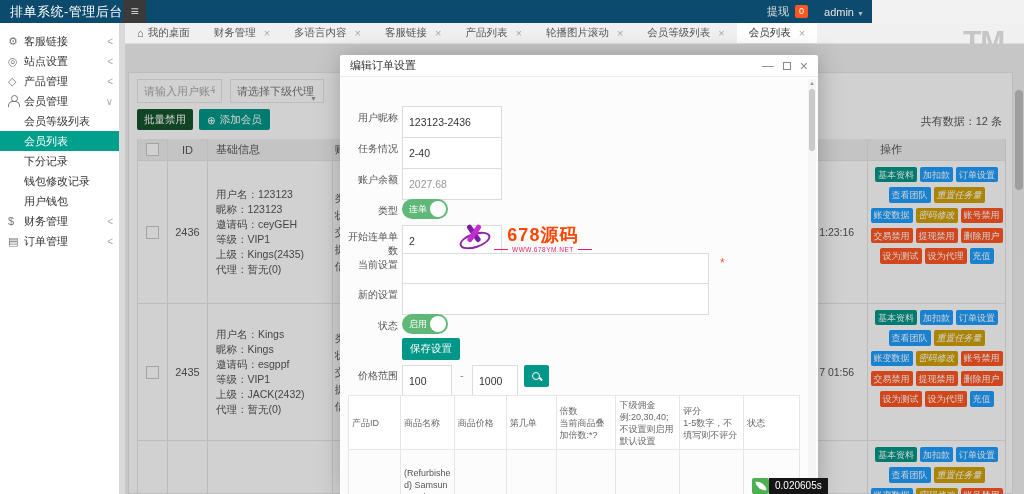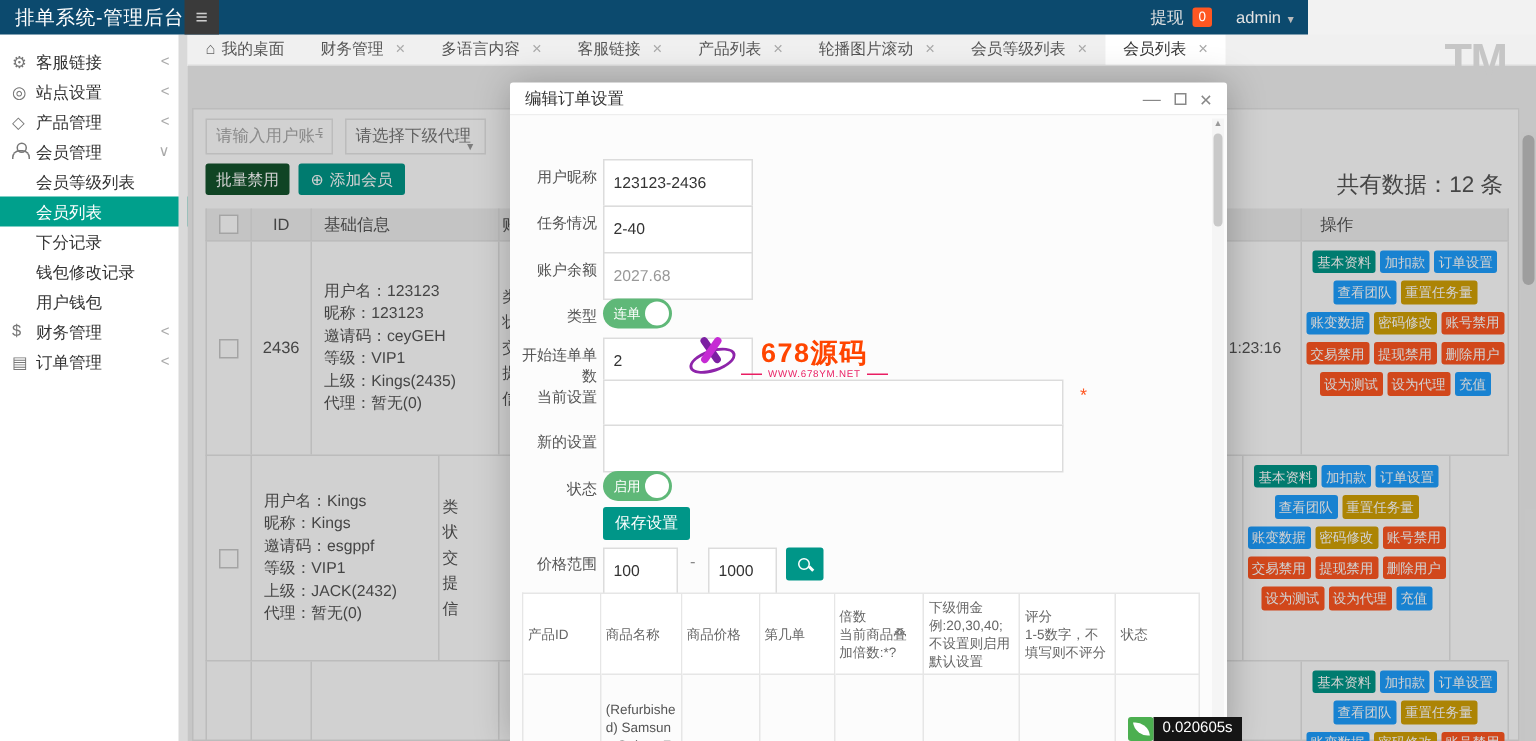--- a/index.html
+++ b/index.html
@@ -41,40 +41,40 @@
   .content { position:absolute; left:125px; top:44px; right:0; bottom:0; background:#f2f2f2; z-index:10; }
   .card { position:absolute; left:3px; top:28px; width:885px; height:422px; background:#fff; border:1px solid #e6e6e6; }
   .inp { border:1px solid #e6e6e6; background:#fff; font-size:11px; color:#333; padding:0 6px; height:24px; }
   .inp::placeholder { color:#aaa; }
   .search-inp { position:absolute; left:8px; top:6px; width:85px; }
   .sel { position:absolute; left:101px; top:6px; width:94px; height:24px; border:1px solid #e6e6e6; background:#fff; font-size:11px; color:#777; line-height:22px; padding:0 6px; cursor:pointer; }
   .sel .caret { position:absolute; right:6px; top:8px; color:#999; }
   .btn { display:inline-flex; align-items:center; justify-content:center; color:#fff; border:none; border-radius:2px; cursor:pointer; }
   .batch-btn { position:absolute; left:8px; top:36px; height:21px; padding:0 7px; font-size:10.5px; background:#14532d; }
   .add-btn { position:absolute; left:70px; top:36px; height:21px; padding:0 8px; font-size:10.5px; background:#009688; gap:4px; }
-  .total { position:absolute; right:10px; top:41px; font-size:15px; color:#555; }
+  .total { position:absolute; right:10px; top:41px; font-size:11px; color:#555; }
 
   
   .tbl { position:absolute; left:8px; top:66px; width:869px; }
   .trow { display:flex; border-bottom:1px solid #e6e6e6; border-left:1px solid #e6e6e6; }
   .trow.thead { background:#efefef; height:22px; font-size:11px; color:#555; }
   .tcell { border-right:1px solid #e6e6e6; display:flex; align-items:center; justify-content:center; }
   .c-cb{ width:30px; } .c-id{ width:40px; font-size:11px; color:#555; }
   .c-basic{ width:125px; } .c-acct{ width:426px; } .c-time{ width:110px; font-size:10.5px; color:#555; justify-content:flex-end; padding-right:13px; } .c-op{ width:138px; }
   .thead .c-basic,.thead .c-acct { justify-content:flex-start; padding-left:8px; }
   .thead .c-acct { padding-left:2px; }
   .thead .c-op { justify-content:flex-start; padding-left:12px; }
   .thead .c-time { justify-content:flex-start; padding-right:0; padding-left:8px; }
   .r1{ height:143px; } .r2{ height:137px; } .r3{ height:150px; }
   .cb { width:13px; height:13px; border:1px solid #c9c9c9; background:#fff; cursor:pointer; }
   .basic-lines { display:flex; flex-direction:column; align-self:center; width:100%; padding-left:8px; font-size:10.5px; color:#555; line-height:15px; }
   .frag-lines { display:flex; flex-direction:column; align-self:center; width:100%; padding-left:2px; font-size:10.5px; color:#555; line-height:17px; }
   .opcell { flex-wrap:wrap; align-content:flex-start; padding:6px 2px; gap:5px 3px; }
   .abtn { font-size:9px; color:#fff; padding:2.5px 3px; border-radius:2px; line-height:1.15; cursor:pointer; white-space:nowrap; }
-  .g{ background:#009688; } .b{ background:#1e9fff; } .y{ background:#d2a106; } .r{ background:#ff5722; }
+  .g{ background:#009688; } .b{ background:#1e9fff; } .y{ background:#d2a106;font-style:italic; } .r{ background:#ff5722; }
 
   
   .overlay { position:absolute; left:125px; top:44px; right:0; bottom:0; background:rgba(0,0,0,.18); z-index:45; }
   .pg-scroll { position:absolute; right:0; top:44px; bottom:0; width:10px; background:#f1f1f1; z-index:12; }
   .pg-thumb { position:absolute; left:1px; top:2px; width:8px; height:100px; background:#c1c1c1; border-radius:4px; }
 
   
   .modal { position:absolute; left:340px; top:55px; width:478px; height:439px; background:#fff; z-index:60; box-shadow:1px 1px 24px rgba(0,0,0,.25); border-radius:2px; }
   .m-title { height:22px; border-bottom:1px solid #eee; display:flex; align-items:center; padding-left:10px; font-size:11px; color:#333;font-family:Liberation Mono, monospace; }
   .m-icons { position:absolute; right:10px; top:0; height:22px; display:flex; align-items:center; gap:9px; }
@@ -297,20 +297,21 @@
             <span class="abtn r">设为测试</span>
             <span class="abtn r">设为代理</span>
             <span class="abtn b">充值</span>
           </div>
         </div>
 
         <div class="trow r2">
           <div class="tcell c-cb">
               <span class="cb"></span>
             </div>
+          <div class="tcell c-id">2435</div>
           <div class="tcell c-basic">
               <div class="basic-lines">
             <span>用户名：Kings</span>
                 <span>昵称：Kings</span>
                 <span>邀请码：esgppf</span>
                 <span>等级：VIP1</span>
                 <span>上级：JACK(2432)</span>
                 <span>代理：暂无(0)</span>
           </div>
             </div>

